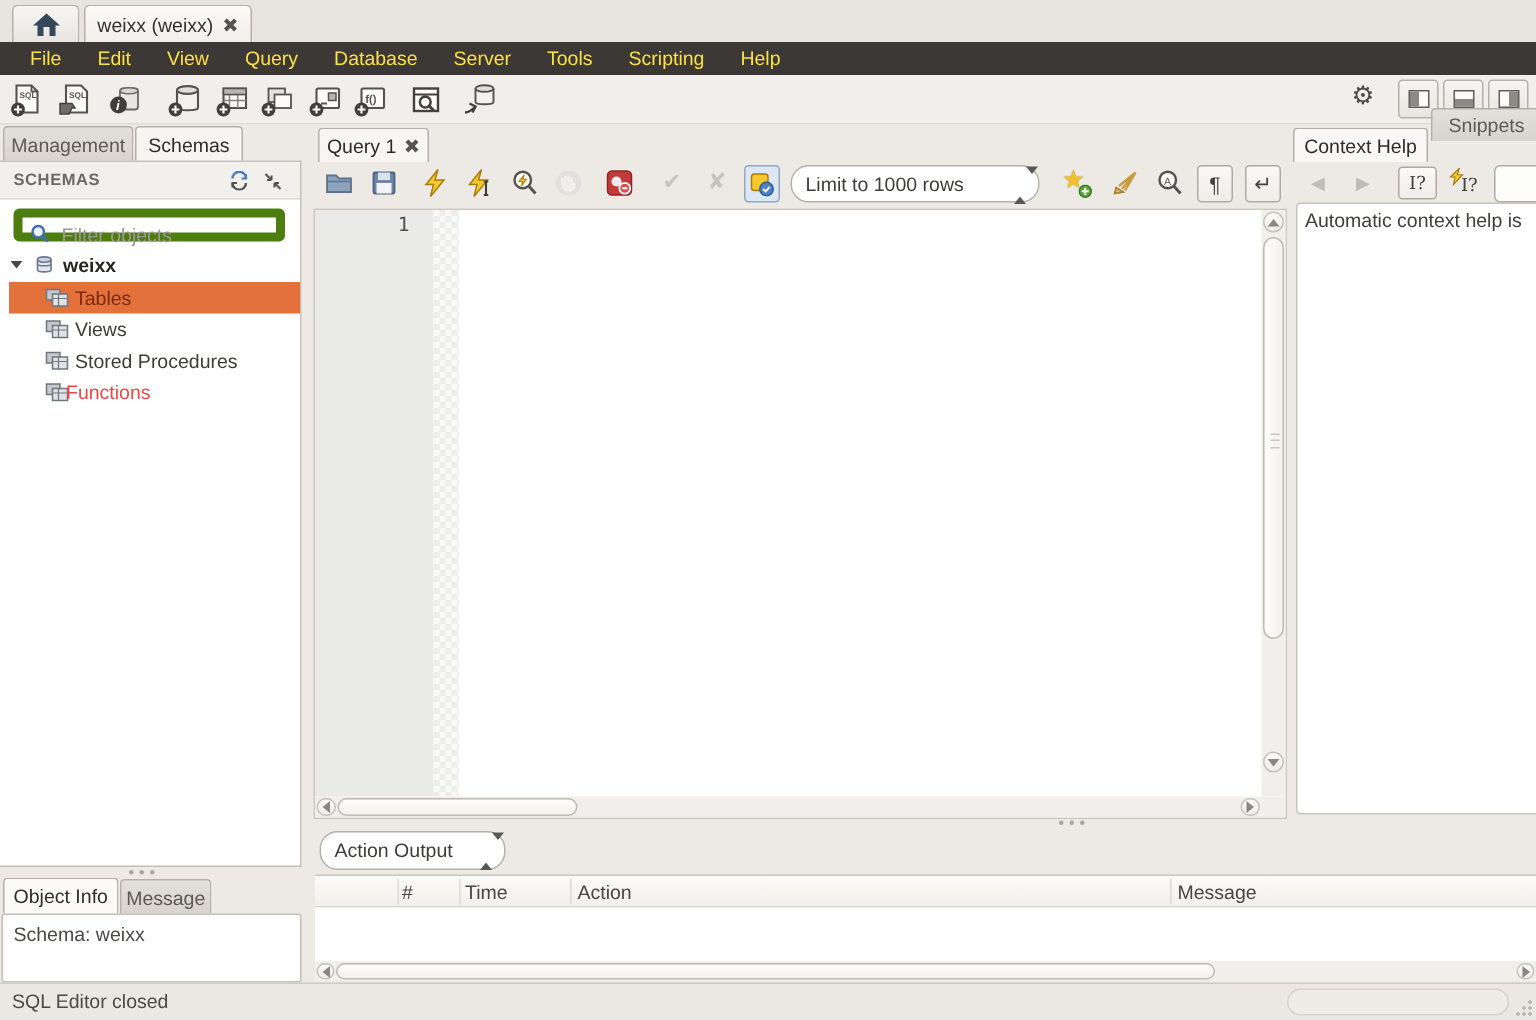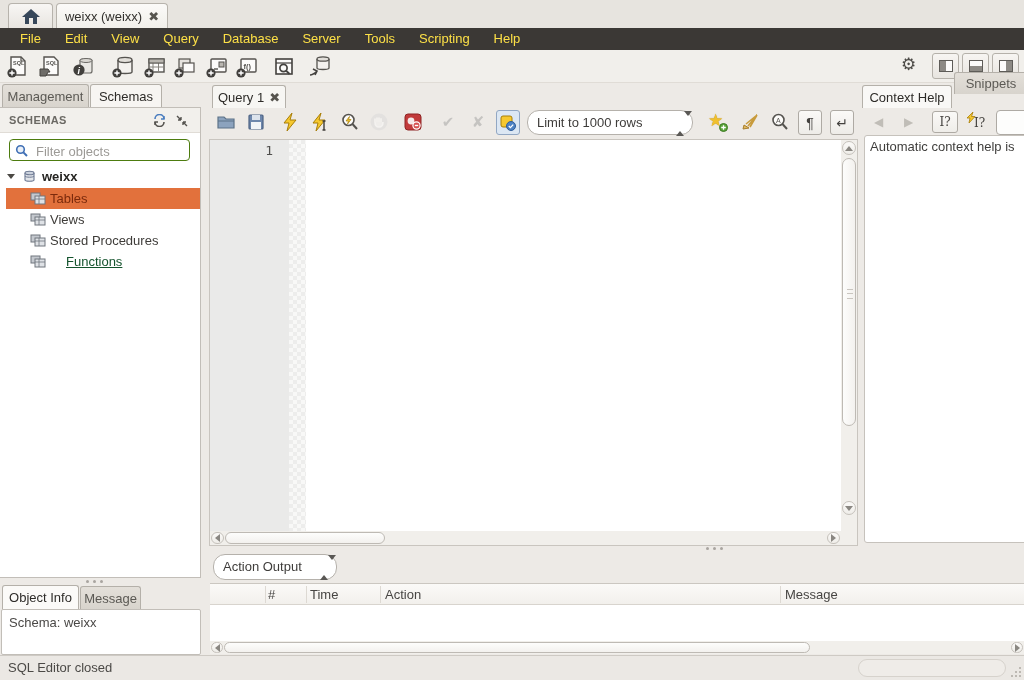--- a/index.html
+++ b/index.html
@@ -26,21 +26,21 @@
 
   
   .stab{position:absolute;height:24px;border:1px solid #B4B0A9;border-bottom:none;border-radius:3px 3px 0 0;box-sizing:border-box;display:flex;align-items:center;justify-content:center;gap:5px;}
   .stab.inactive{background:linear-gradient(#E3DFD9,#D8D4CD);color:#5B5954;}
   .stab.active{background:#F7F5F2;color:#2E2C29;}
 
   
   #left-panel{left:0;top:107px;width:201px;height:471px;background:#FFF;border:1px solid #C2BEB8;border-left:none;box-sizing:border-box;}
   #schemas-header{position:absolute;left:0;top:0;width:100%;height:25px;background:#F2F0EC;border-bottom:1px solid #E0DCD6;box-sizing:border-box;}
   #schemas-title{position:absolute;left:9px;top:6px;font-size:11px;font-weight:bold;color:#6B6964;letter-spacing:.4px;}
-  #filter-box{position:absolute;left:9px;top:31px;width:181px;height:22px;border:1px solid #4d7c0f;border-radius:4px;background:#FFF;box-sizing:border-box;}
+  #filter-box{position:absolute;left:9px;top:31px;width:181px;height:22px;border:6px solid #4d7c0f;border-radius:4px;background:#FFF;box-sizing:border-box;}
   #filter-input{position:absolute;left:24px;top:1px;width:150px;height:18px;border:none;outline:none;font:13px "Liberation Sans",sans-serif;color:#6B6964;background:transparent;}
   #filter-input::placeholder{color:#9C9A96;}
   .tree-row{position:absolute;left:0;width:100%;height:21px;}
   .tree-row .lbl{position:absolute;top:3px;}
   .tree-sel{background:#E2713C;}
   .expander{position:absolute;left:7px;top:8px;width:0;height:0;border-top:5px solid #4B4945;border-left:4px solid transparent;border-right:4px solid transparent;}
   .dots3{width:22px;height:3px;display:flex;gap:4px;}
   .dots3 i{width:3px;height:3px;border-radius:50%;background:#A9A5A0;}
 
   #object-info-box{left:1px;top:609px;width:200px;height:46px;background:#FFF;border:1px solid #C2BEB8;border-radius:2px;box-sizing:border-box;}
@@ -311,21 +311,21 @@
       <span class="lbl" style="left:50px;color:#3E3C39;">Stored Procedures</span>
     </div>
     <div class="tree-row" style="top:143px;">
       <span style="position:absolute;left:30px;top:4px;">
         <svg width="16" height="13" viewBox="0 0 16 13">
             <rect x="1" y="1" width="9" height="7" fill="#C4C8CE" stroke="#70767E" stroke-width="1"></rect>
             <rect x="5" y="4" width="10" height="8" fill="#DFE2E6" stroke="#70767E" stroke-width="1"></rect>
             <path d="M5 7 H15 M9 4 V12" stroke="#70767E" stroke-width=".8"></path>
           </svg>
       </span>
-      <span class="lbl" style="left:66px;color:#14532d;text-decoration:underline;">Functions</span>
+      <span class="lbl" style="left:44px;color:#ef4444;">Functions</span>
     </div>
   </div>
 
   <div class="abs dots3" style="left:86px;top:580px;">
       <i></i>
       <i></i>
       <i></i>
     </div>
 
   <div class="stab active" style="left:2px;top:585px;width:77px;background:#FBFAF8;">

